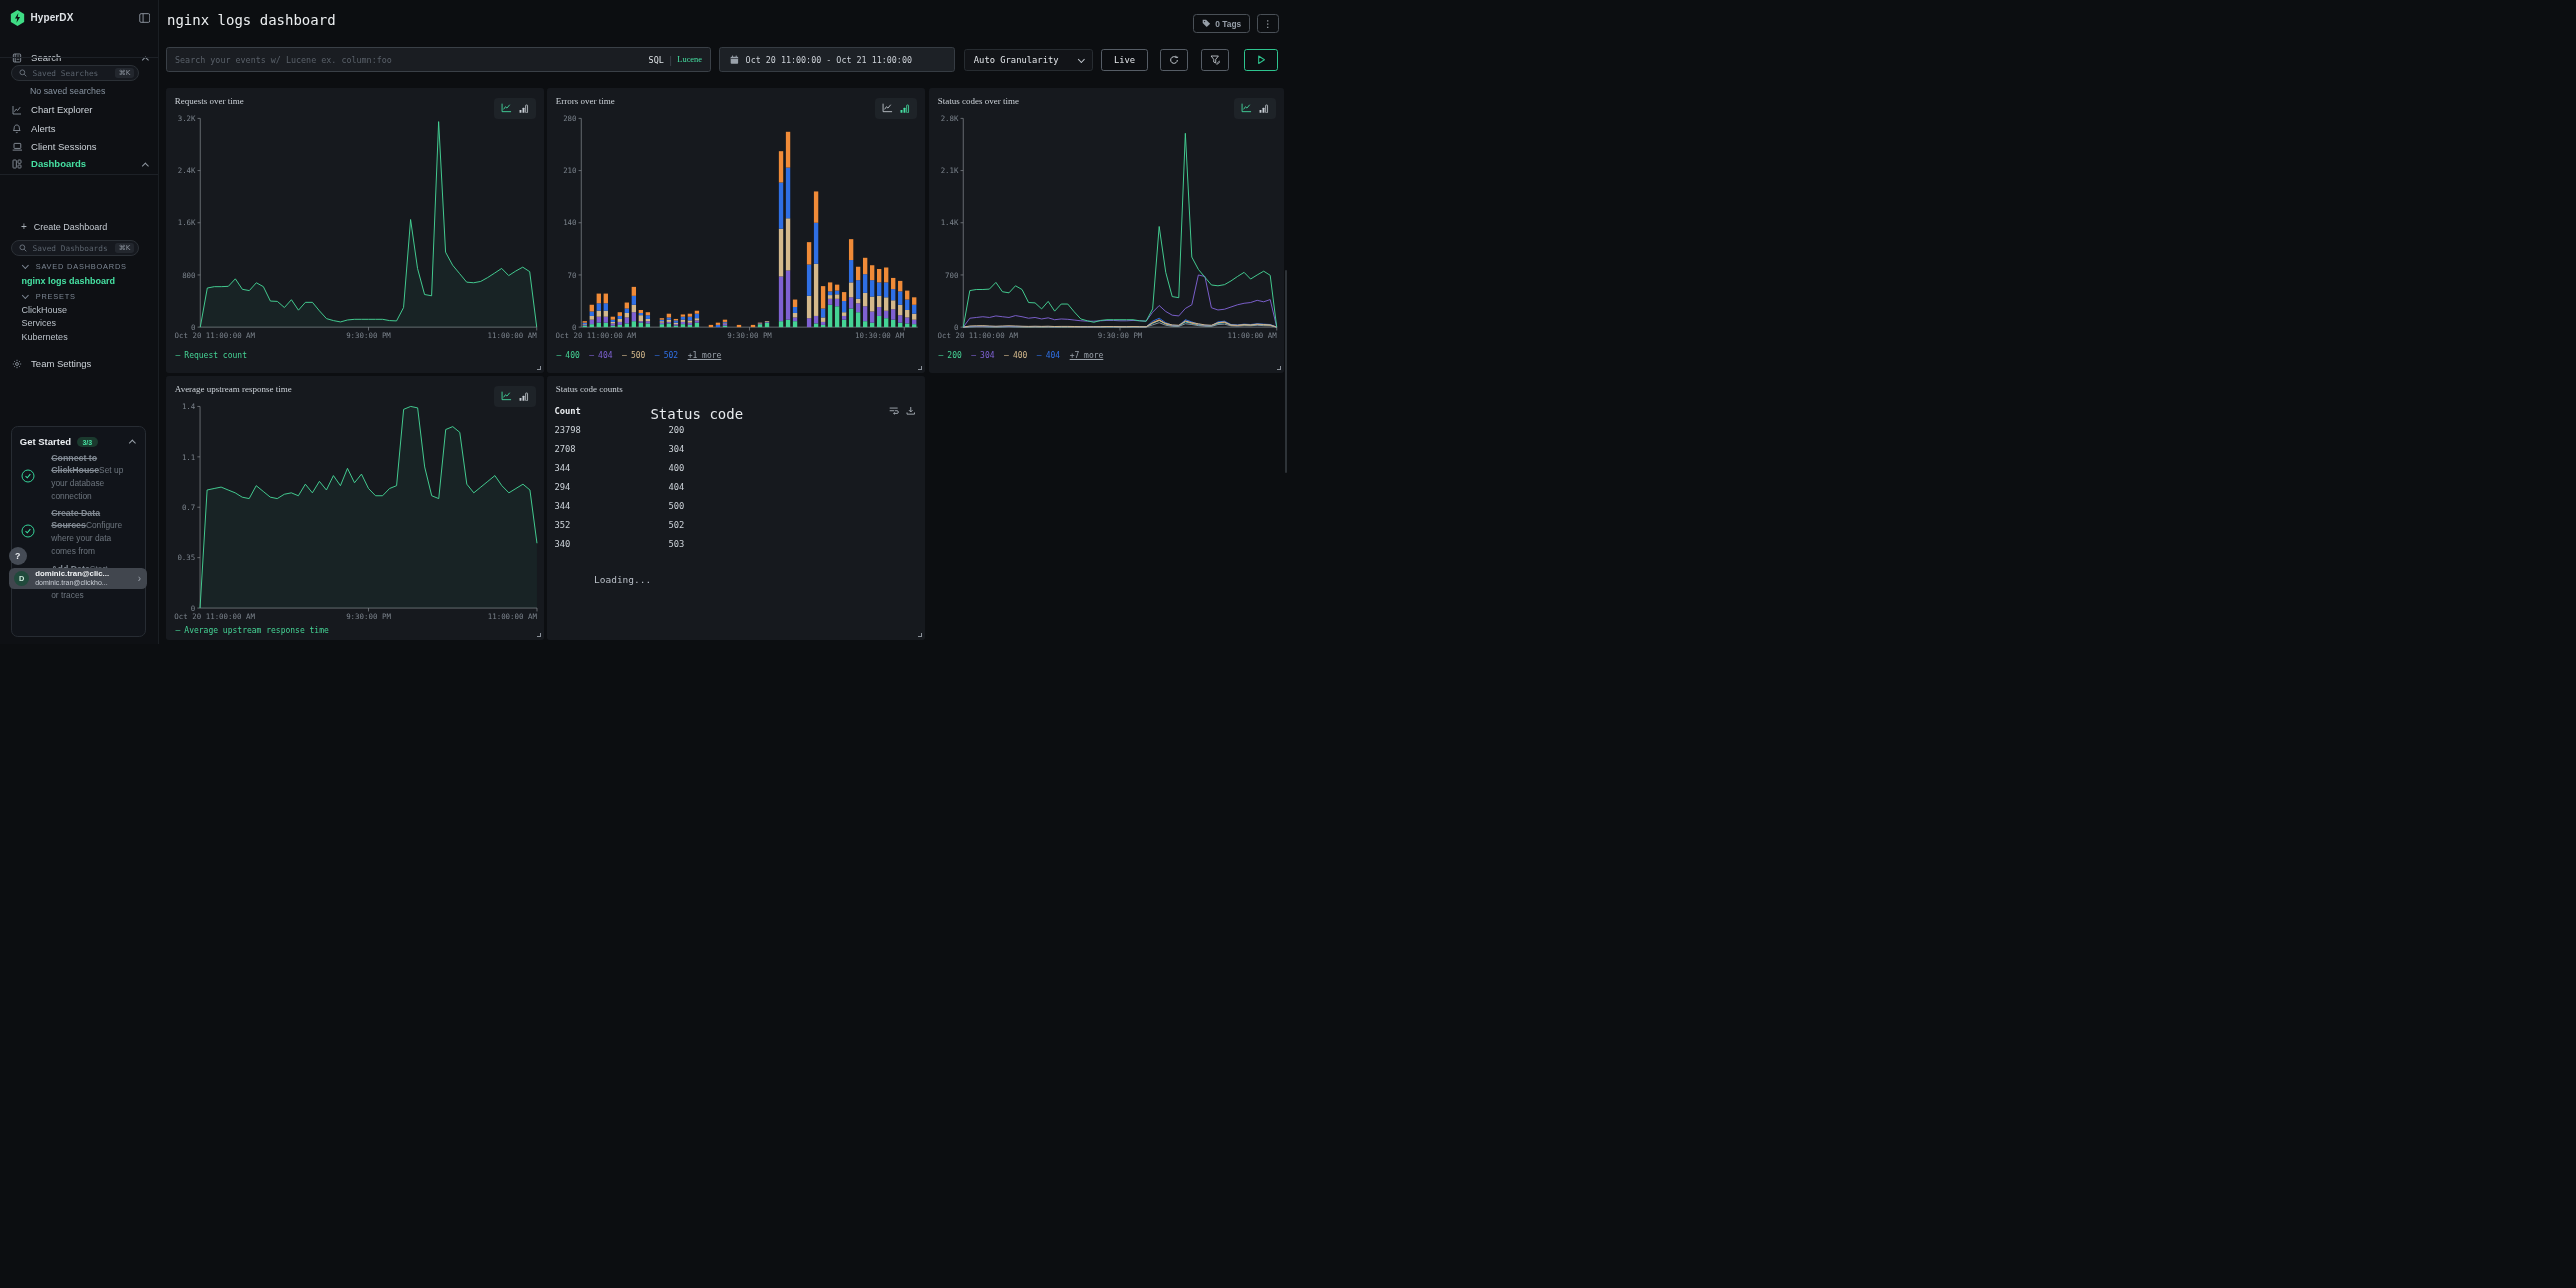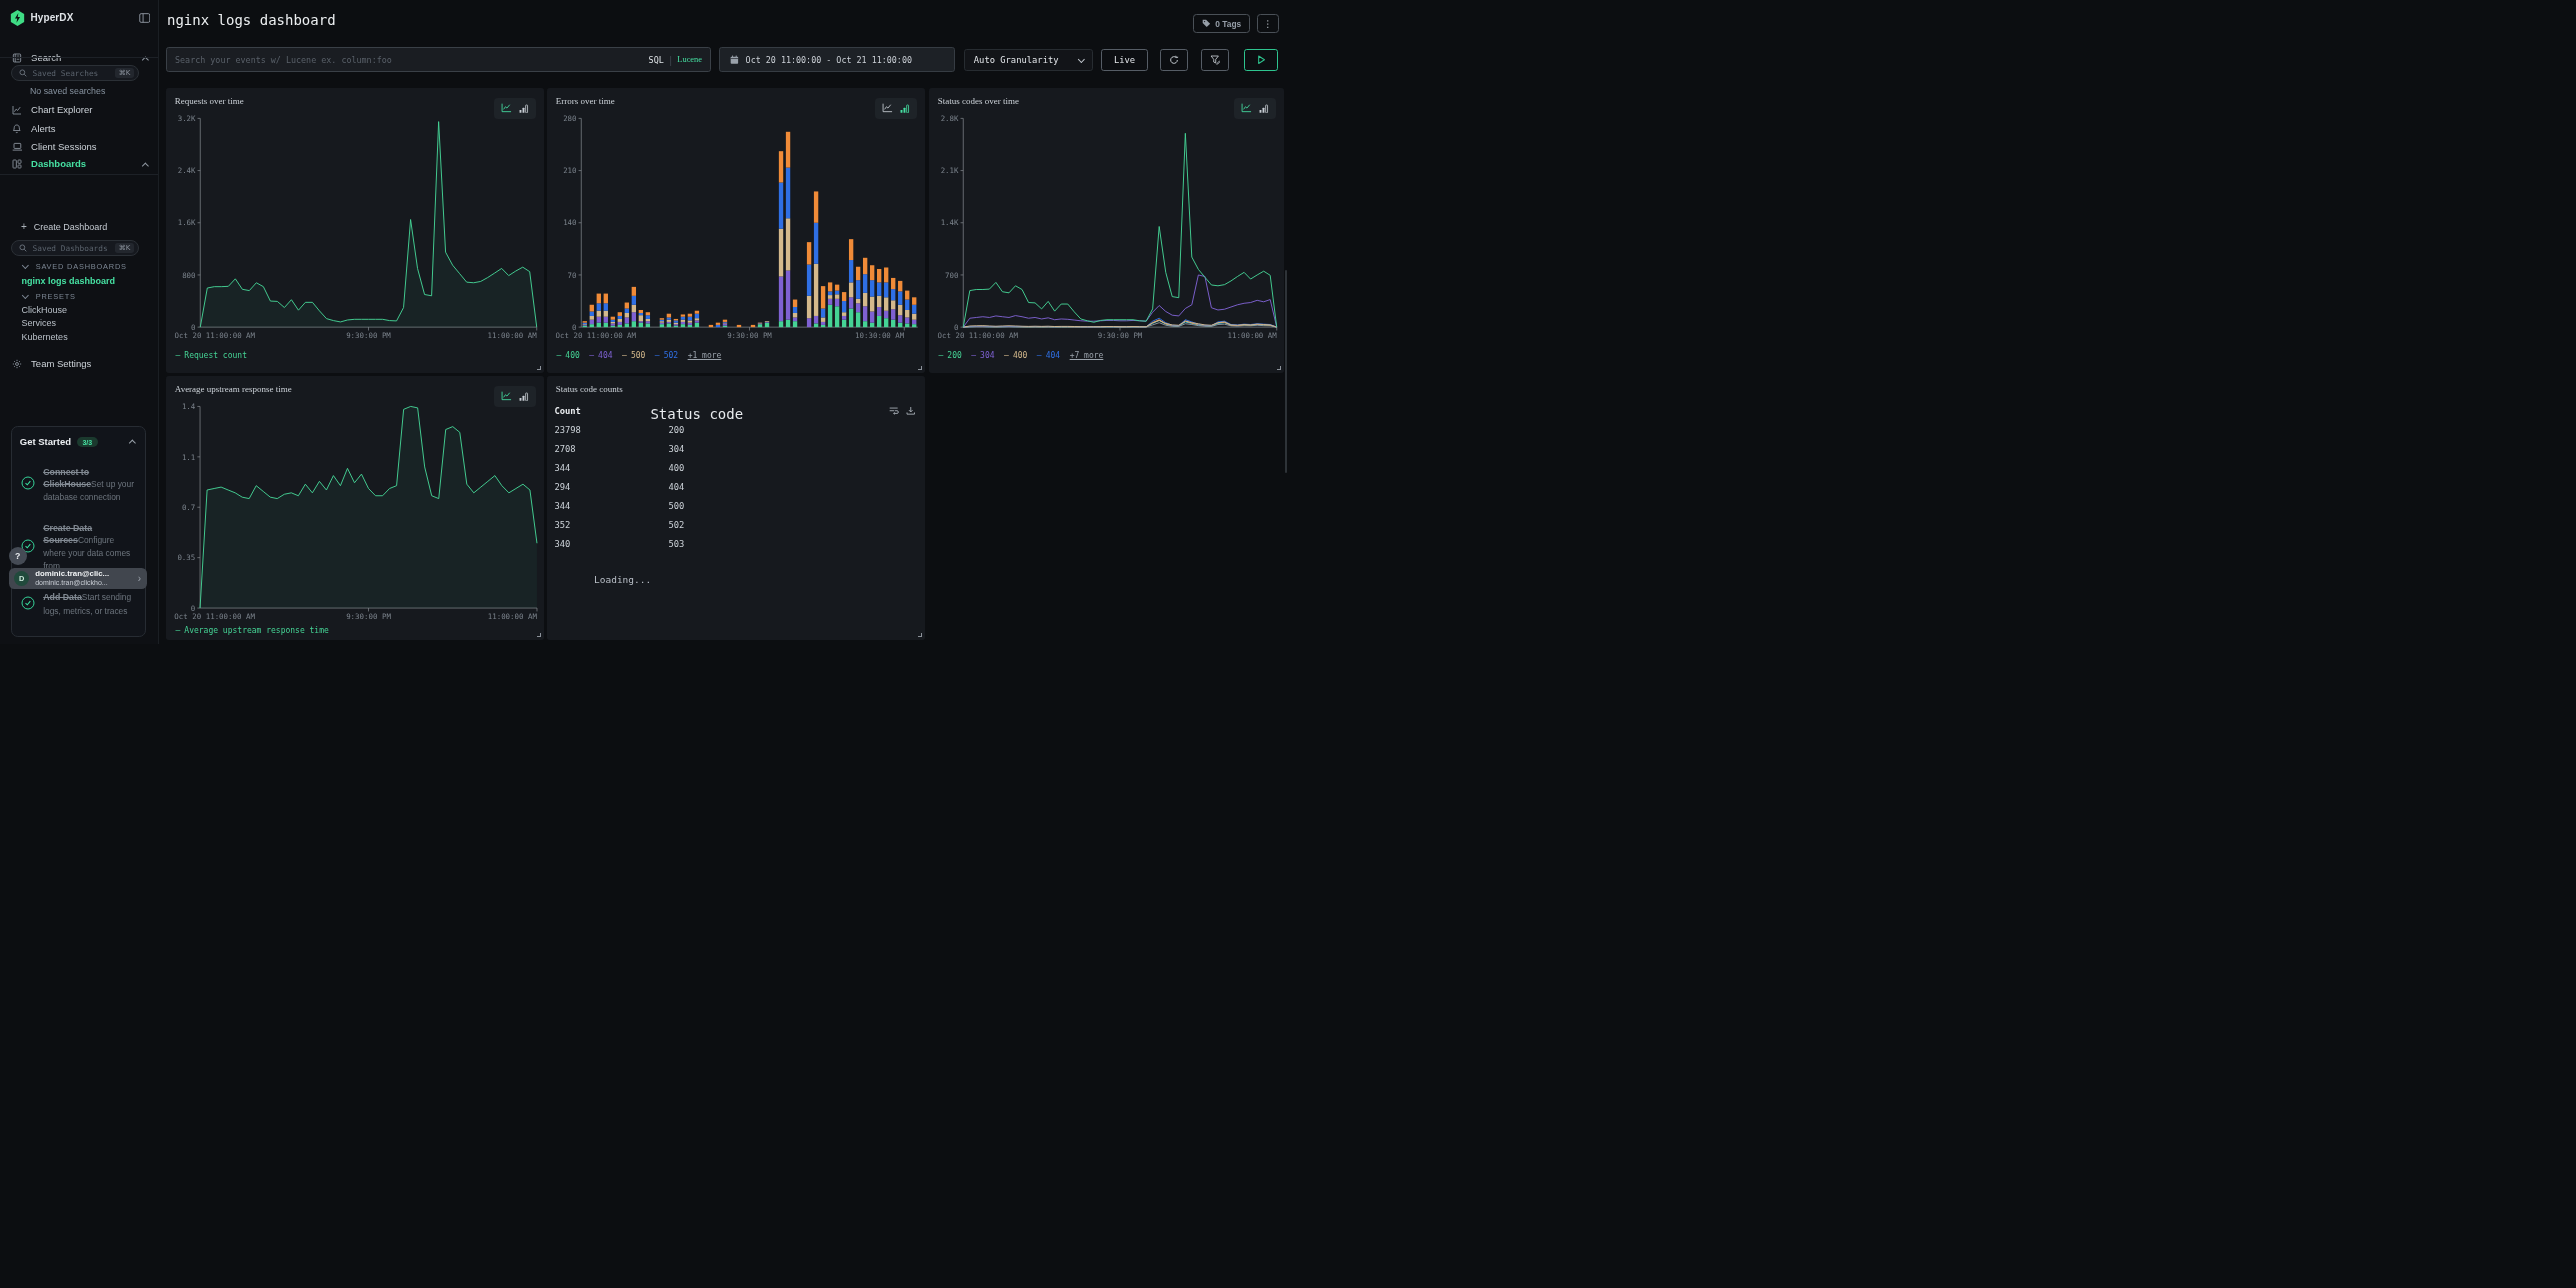--- a/index.html
+++ b/index.html
@@ -35,21 +35,21 @@
   .sub-item.green{color:var(--green);font-weight:bold}
   .create-row{position:absolute;left:21px;display:flex;align-items:center;gap:6.8px;font-size:9px;color:#c3c9d0;cursor:pointer}
   .create-row .plus{font-size:10px;color:#aab1b9}
 
   
   .gs-card{position:absolute;left:10.8px;right:12px;top:426px;height:211px;border:0.7px solid #272c33;border-radius:6.8px;background:#11141a;padding:8px 8px 0 8px}
   .gs-head{display:flex;align-items:flex-end;gap:6px}
   .gs-title{font-size:9.5px;font-weight:bold;color:#eceff2}
   .gs-badge{font-size:7px;font-weight:bold;color:var(--green);background:#1b3a2e;border-radius:6px;padding:1.4px 5.4px}
   .gs-chev{margin-left:auto;color:#9aa2ab;margin-right:2.7px}
-  .gs-step{display:flex;align-items:center;gap:8px;margin-top:18px;padding-left:1.4px}
+  .gs-step{display:flex;align-items:center;gap:16px;margin-top:4px;padding-left:1.4px}
   .gs-step .txt{width:103px}
   .gs-step .t{font-size:8.8px;font-weight:bold;color:#828a93;text-decoration:line-through}
   .gs-step .d{font-size:8.4px;color:#6d757e;line-height:1.32;margin-top:1.4px}
   .help-bubble{position:absolute;left:8.8px;top:547px;width:18px;height:18px;border-radius:50%;background:rgba(74,80,90,.92);color:#e8ebef;font-weight:bold;font-size:8.8px;display:flex;align-items:center;justify-content:center;z-index:5;cursor:pointer}
   .user-pill{position:absolute;left:8.8px;right:11.5px;top:568px;height:21px;background:#41464e;border-radius:5.4px;display:flex;align-items:center;gap:6px;padding:0 5.4px;z-index:4;cursor:pointer}
   .avatar{width:15px;height:15px;border-radius:50%;background:#214a3c;color:#cfe9dd;font-size:7.4px;font-weight:bold;display:flex;align-items:center;justify-content:center;flex:0 0 15px}
   .user-lines{flex:1;min-width:0;line-height:1.15}
   .user-name{font-size:7.8px;font-weight:bold;color:#f2f4f6;white-space:nowrap;overflow:hidden}
   .user-mail{font-size:7px;color:#c9ced5;white-space:nowrap;overflow:hidden}
   .user-chev{color:#9aa1ab;font-size:10px}

